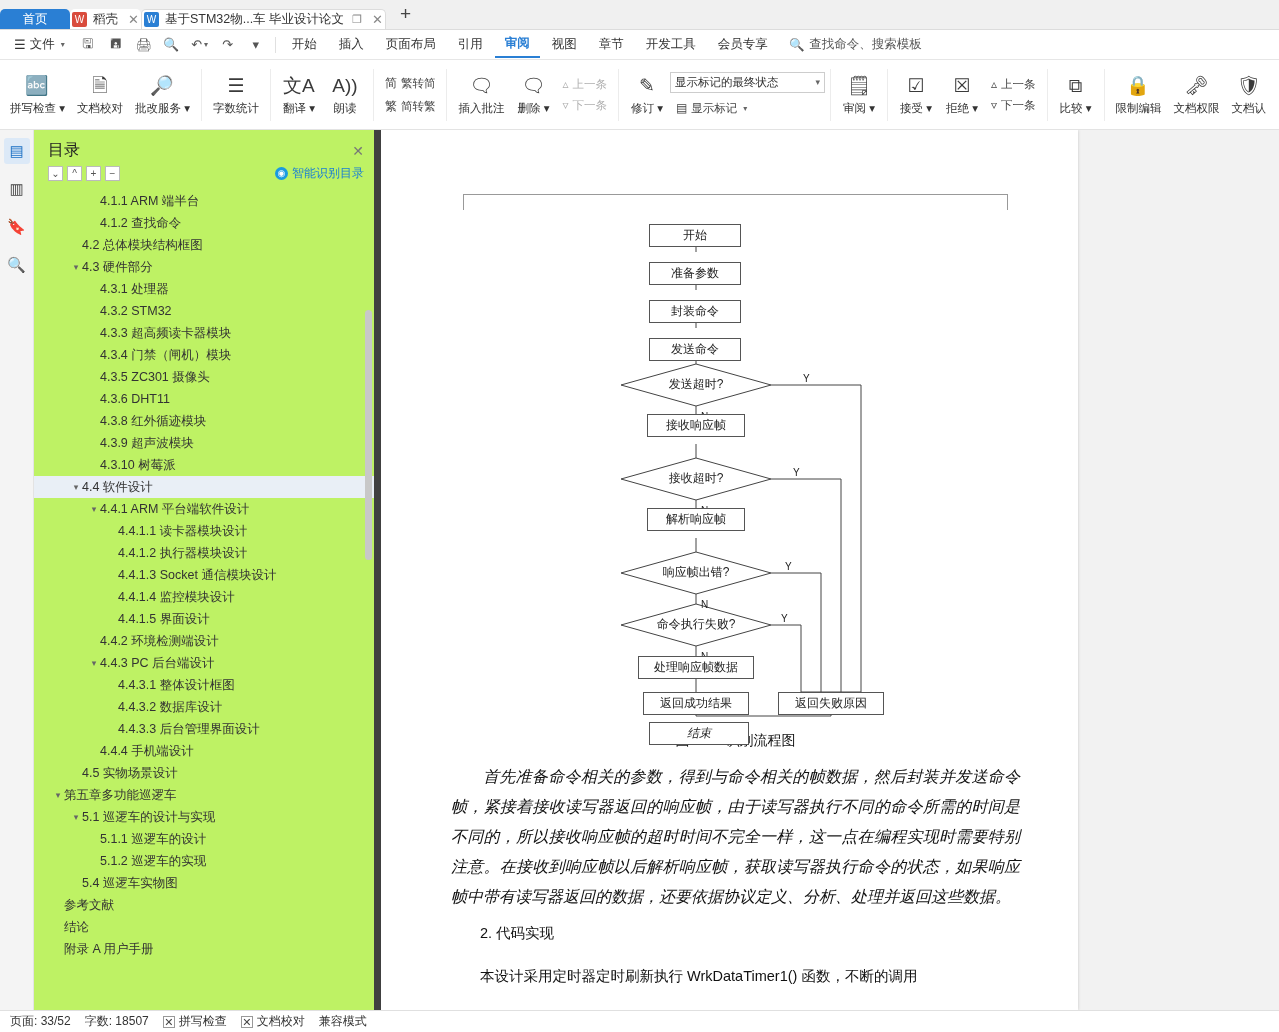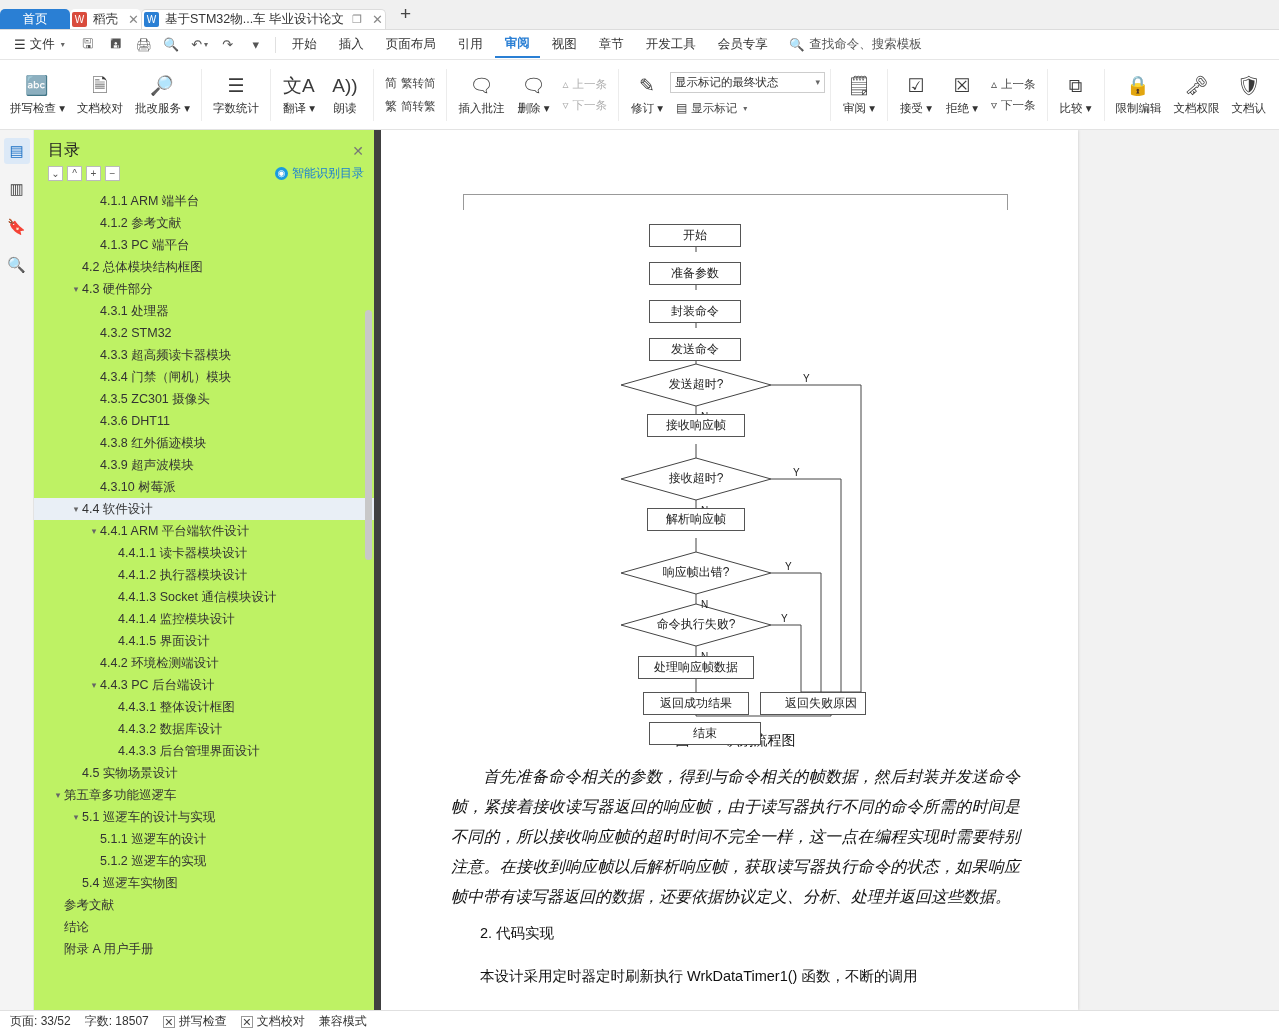--- a/index.html
+++ b/index.html
@@ -326,25 +326,21 @@
         <span>智能识别目录</span>
       </div>
     </div>
     <div class="toc" id="toc">
         <div class="toc-item">
           <span class="arrow" style="margin-left: 54px;"></span>
           <span>4.1.1 ARM 端半台</span>
         </div>
         <div class="toc-item">
           <span class="arrow" style="margin-left: 54px;"></span>
-          <span>4.1.2 参考文献</span>
-        </div>
-        <div class="toc-item">
-          <span class="arrow" style="margin-left: 54px;"></span>
-          <span>4.1.3 PC 端平台</span>
+          <span>4.1.2 查找命令</span>
         </div>
         <div class="toc-item">
           <span class="arrow" style="margin-left: 36px;"></span>
           <span>4.2 总体模块结构框图</span>
         </div>
         <div class="toc-item">
           <span class="arrow" style="margin-left: 36px;">▾</span>
           <span>4.3 硬件部分</span>
         </div>
         <div class="toc-item">
@@ -423,20 +419,24 @@
           <span class="arrow" style="margin-left: 72px;"></span>
           <span>4.4.3.1 整体设计框图</span>
         </div>
         <div class="toc-item">
           <span class="arrow" style="margin-left: 72px;"></span>
           <span>4.4.3.2 数据库设计</span>
         </div>
         <div class="toc-item">
           <span class="arrow" style="margin-left: 72px;"></span>
           <span>4.4.3.3 后台管理界面设计</span>
+        </div>
+        <div class="toc-item">
+          <span class="arrow" style="margin-left: 54px;"></span>
+          <span>4.4.4 手机端设计</span>
         </div>
         <div class="toc-item">
           <span class="arrow" style="margin-left: 36px;"></span>
           <span>4.5 实物场景设计</span>
         </div>
         <div class="toc-item">
           <span class="arrow" style="margin-left: 18px;">▾</span>
           <span>第五章多功能巡逻车</span>
         </div>
         <div class="toc-item">
@@ -526,22 +526,22 @@
           <div class="nodebox" style="left:198px;top:94px;width:92px;">封装命令</div>
           <div class="nodebox" style="left:198px;top:132px;width:92px;">发送命令</div>
           <div class="diamond-wrap" style="left:195px;top:170px;width:100px;">发送超时?</div>
           <div class="nodebox" style="left:196px;top:208px;width:98px;">接收响应帧</div>
           <div class="diamond-wrap" style="left:195px;top:264px;width:100px;">接收超时?</div>
           <div class="nodebox" style="left:196px;top:302px;width:98px;">解析响应帧</div>
           <div class="diamond-wrap" style="left:188px;top:358px;width:114px;">响应帧出错?</div>
           <div class="diamond-wrap" style="left:185px;top:410px;width:120px;">命令执行失败?</div>
           <div class="nodebox" style="left:187px;top:450px;width:116px;">处理响应帧数据</div>
           <div class="nodebox" style="left:192px;top:486px;width:106px;font-family:Liberation Serif, serif;">返回成功结果</div>
-          <div class="nodebox" style="left:309px;top:486px;width:106px;text-align:right;">返回失败原因</div>
-          <div class="nodebox" style="left:198px;top:516px;width:112px;">结束</div>
+          <div class="nodebox" style="left:327px;top:486px;width:106px;">返回失败原因</div>
+          <div class="nodebox" style="left:198px;top:516px;width:100px;font-style:italic;">结束</div>
         </div>
         <div class="figcap">图 4-12 识别流程图</div>
         <div class="para">首先准备命令相关的参数，得到与命令相关的帧数据，然后封装并发送命令帧，紧接着接收读写器返回的响应帧，由于读写器执行不同的命令所需的时间是不同的，所以接收响应帧的超时时间不完全一样，这一点在编程实现时需要特别注意。在接收到响应帧以后解析响应帧，获取读写器执行命令的状态，如果响应帧中带有读写器返回的数据，还要依据协议定义、分析、处理并返回这些数据。</div>
         <div class="subhead">2. 代码实现</div>
         <div class="clipped">本设计采用定时器定时刷新执行 WrkDataTimer1() 函数，不断的调用</div>
       </div>
     </div>
   </div>
 </div>
 

